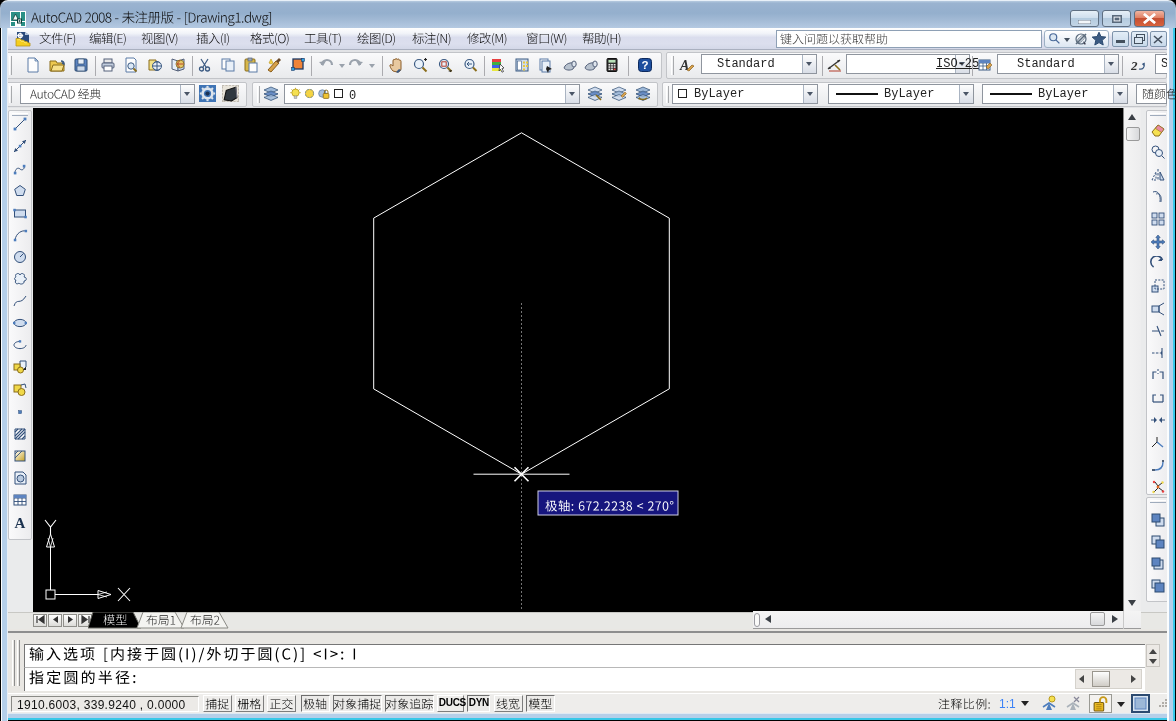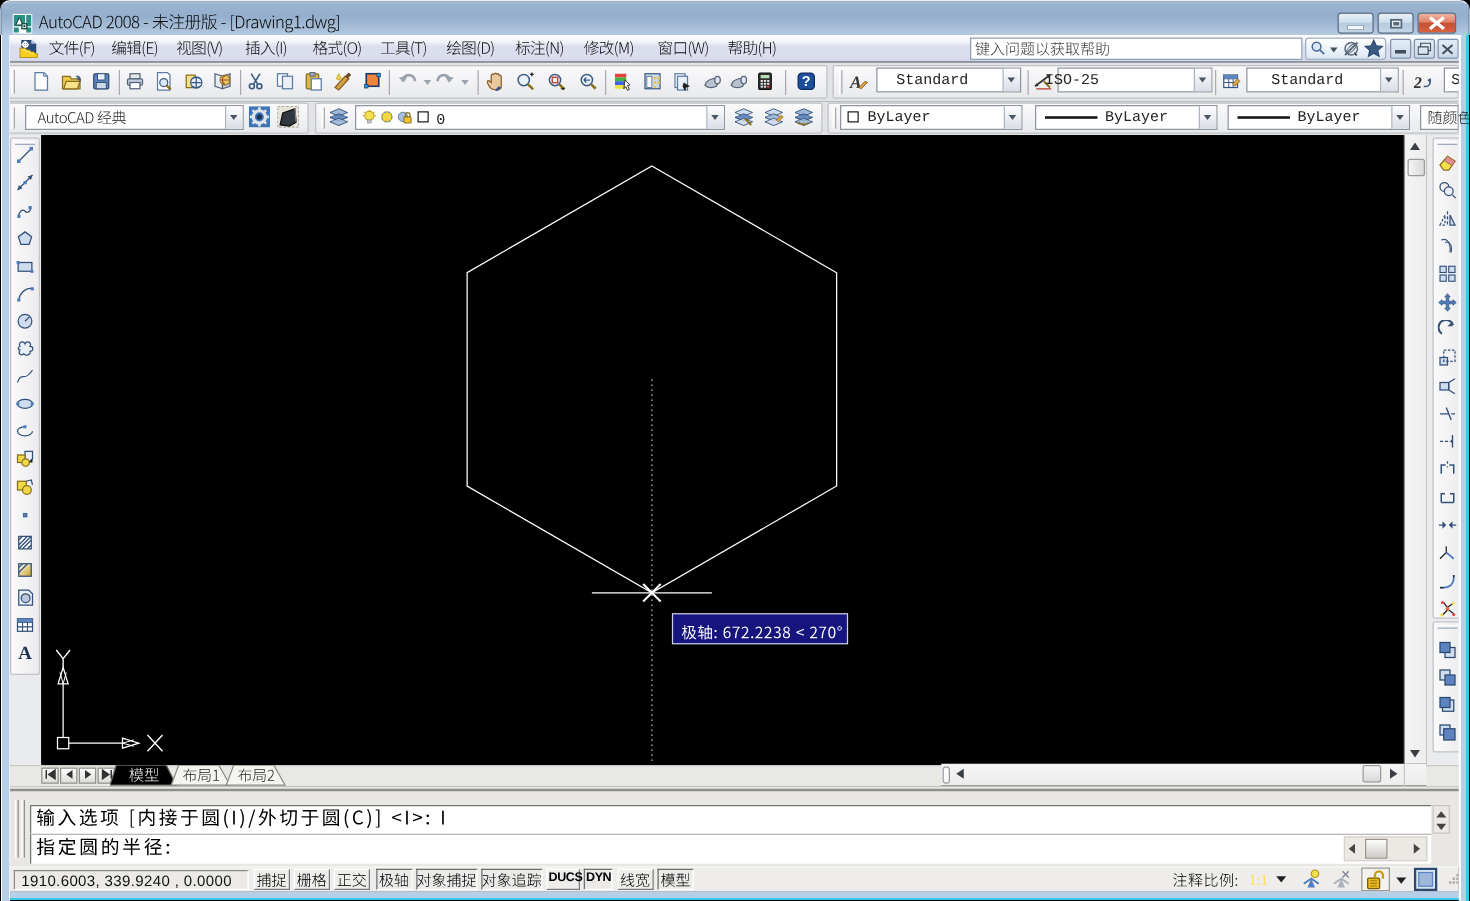--- a/index.html
+++ b/index.html
@@ -280,21 +280,21 @@
     <div class="vsep" style="left:822px;top:56px;height:20px;"></div>
     <svg class="abs" style="left:827px;top:57px" width="16" height="16" viewBox="0 0 16 16">
       <path d="M1 12L13 3" stroke="#333" stroke-width="1.4"></path>
       <path d="M1 12l3-.2-1.8-2.2zM13 3l-3 .2L11.8 5.4z" fill="#333"></path>
       <path d="M2 14h12" stroke="#b23a2a"></path>
       <path d="M8 8l5 5" stroke="#8a6d1a" stroke-width="1.6"></path>
     </svg>
     <div class="combo abs" style="left:846px;top:54px;width:124px;height:20px;"></div>
     <div class="combo-ar abs" style="left:955px;top:55px;width:14px;height:18px;background:linear-gradient(#fdfdfd,#d9dee7);border-left:1px solid #aab4c2;"></div>
     <div class="abs" style="left:959px;top:62.0px;width:0;height:0;border-left:3.5px solid transparent;border-right:3.5px solid transparent;border-top:4px solid #4a5566;"></div>
-    <div class="ctext" style="left:836px;top:57.0px;">ISO-25</div>
+    <div class="ctext" style="left:936px;top:57.0px;text-decoration:underline;">ISO-25</div>
     <div class="vsep" style="left:972px;top:56px;height:20px;"></div>
     <svg class="abs" style="left:977px;top:57px" width="16" height="16" viewBox="0 0 16 16">
       <rect x="2" y="3" width="11" height="10" fill="#fff" stroke="#3b5a82"></rect>
       <path d="M2 6h11M2 9h11M6 3v10M9.5 3v10" stroke="#3b5a82" stroke-width=".8"></path>
       <rect x="2" y="3" width="11" height="3" fill="#5d84c0"></rect>
       <path d="M9 10l4-4 2 2-4 4z" fill="#d8a24a" stroke="#8a5d1a" stroke-width=".6"></path>
     </svg>
     <div class="combo abs" style="left:997px;top:54px;width:122px;height:20px;"></div>
     <div class="combo-ar abs" style="left:1104px;top:55px;width:14px;height:18px;background:linear-gradient(#fdfdfd,#d9dee7);border-left:1px solid #aab4c2;"></div>
     <div class="abs" style="left:1108px;top:62.0px;width:0;height:0;border-left:3.5px solid transparent;border-right:3.5px solid transparent;border-top:4px solid #4a5566;"></div>
@@ -669,21 +669,21 @@
     <div class="sbn " style="left:266.9px;width:29px;"></div>
     <div class="sbn on" style="left:300.6px;width:29px;"></div>
     <div class="sbn on" style="left:332.7px;width:49px;"></div>
     <div class="sbn on" style="left:384.8px;width:49px;"></div>
     <div class="sbn " style="left:436.9px;width:27.5px;"></div>
     <div class="abs" style="left:436.9px;top:697px;width:31px;text-align:center;font-size:10px;font-weight:bold;letter-spacing:-0.3px;color:#000;font-family:'Liberation Sans',sans-serif;">DUCS</div>
     <div class="sbn on" style="left:467.4px;width:23px;"></div>
     <div class="abs" style="left:467.4px;top:697px;width:23px;text-align:center;font-size:10px;font-weight:bold;letter-spacing:-0.3px;color:#000;font-family:'Liberation Sans',sans-serif;">DYN</div>
     <div class="sbn " style="left:493.5px;width:29px;"></div>
     <div class="sbn on" style="left:525.6px;width:29.5px;"></div>
-    <div class="abs" style="left:999px;top:697px;font-size:12px;color:#fde047;font-family:Liberation Serif, serif;">1:1</div>
+    <div class="abs" style="left:999px;top:697px;font-size:12px;color:#3b82f6;font-family:Liberation Sans, sans-serif;">1:1</div>
     <div class="abs" style="left:1021px;top:701px;width:0;height:0;border-left:4.5px solid transparent;border-right:4.5px solid transparent;border-top:5.5px solid #222;"></div>
     <svg class="abs" style="left:1041px;top:695px" width="16" height="16" viewBox="0 0 16 16">
       <path d="M5 15l3-7 3 7z" fill="#4d7dbd"></path>
       <path d="M2 12l6-4 6 4" stroke="#4d7dbd" fill="none" stroke-width="1.6"></path>
       <circle cx="11" cy="4" r="3" fill="#f5e050" stroke="#b89a1e"></circle>
     </svg>
     <svg class="abs" style="left:1065px;top:695px" width="16" height="16" viewBox="0 0 16 16">
       <path d="M5 15l3-7 3 7z" fill="#aab2ba"></path>
       <path d="M2 12l6-4 6 4" stroke="#aab2ba" fill="none" stroke-width="1.6"></path>
       <path d="M9 2l5 5M14 2L9 7" stroke="#889" stroke-width="1.2"></path>

